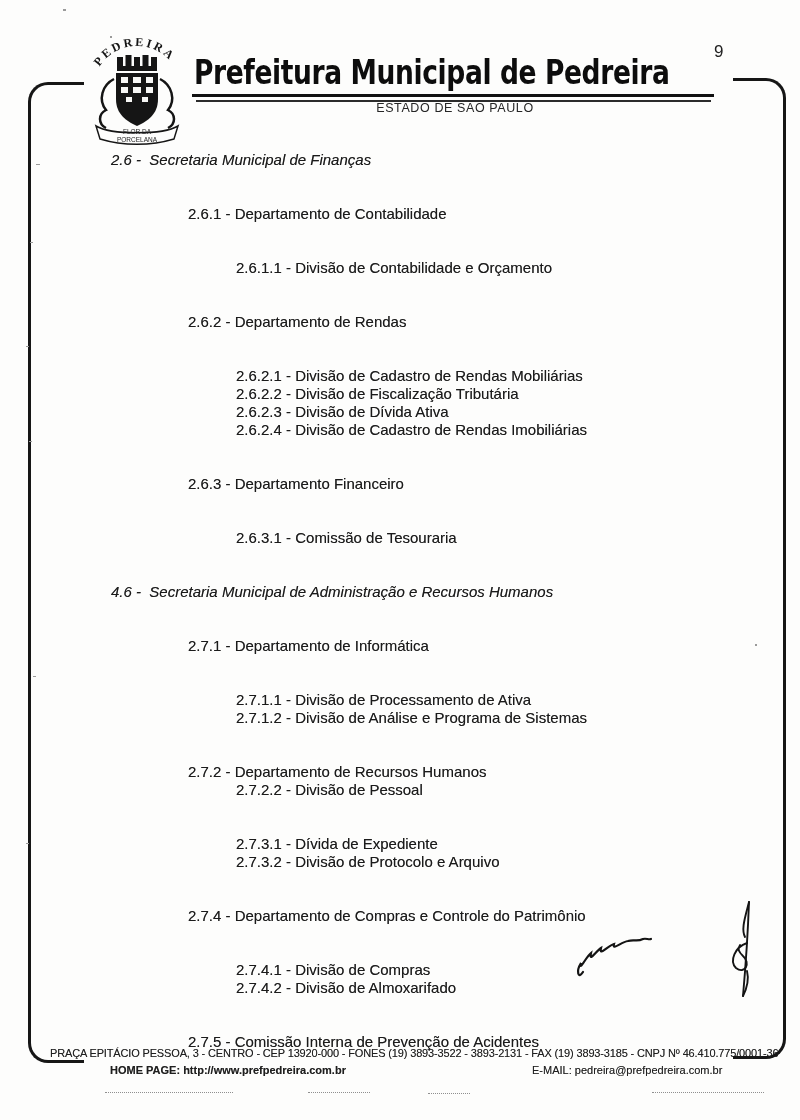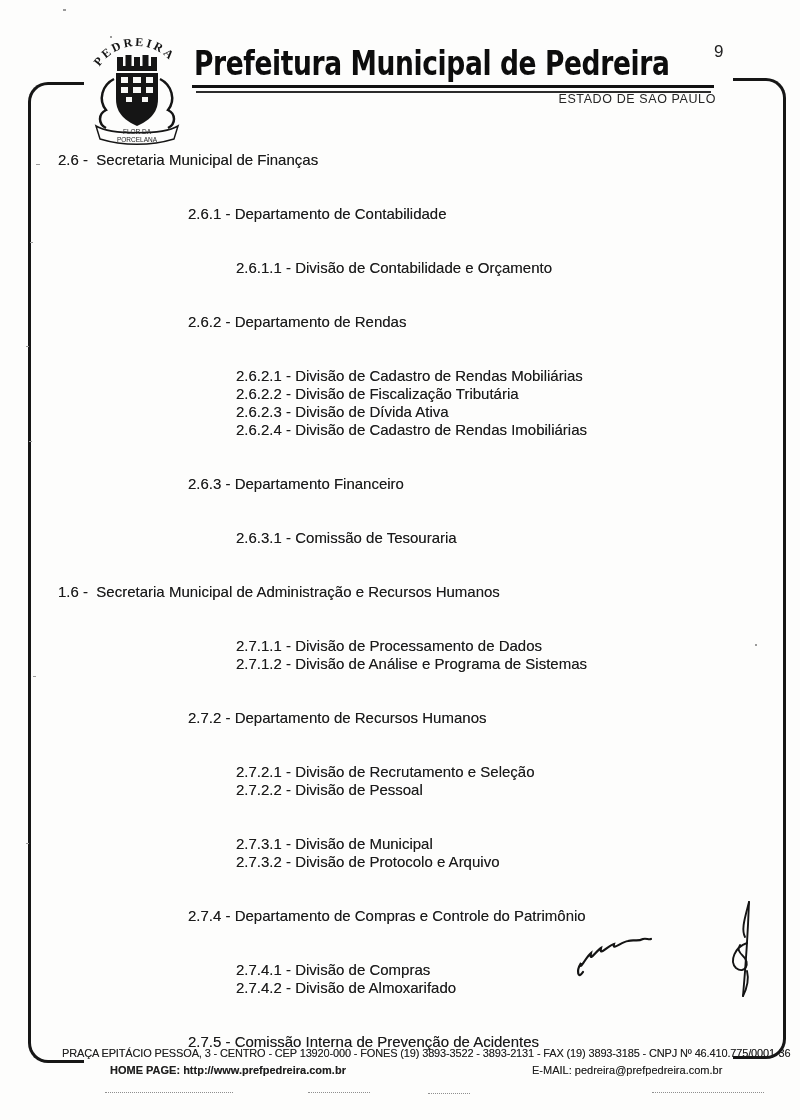--- a/index.html
+++ b/index.html
@@ -16,49 +16,49 @@
     border-radius:20px 0 0 20px; box-sizing:border-box;
   }
   .frame-right{
     position:absolute; left:733px; top:78px; width:53px; height:981px;
     border-right:3px solid #161616; border-top:3px solid #161616; border-bottom:3px solid #161616;
     border-radius:0 20px 20px 0; box-sizing:border-box;
   }
   
   .page-number{position:absolute; left:714px; top:42px; font-size:17px; color:#222;}
   .crest{position:absolute; left:82px; top:30px;}
-  .title-block{position:absolute; left:194px; top:43px; width:522px;}
+  .title-block{position:absolute; left:194px; top:52px; width:522px;}
   .doc-title{
     margin:0; font-family:"DejaVu Sans", sans-serif; font-weight:900;
     font-size:34px; color:#0d0d0d; white-space:nowrap; letter-spacing:-0.5px;
     transform:scaleX(0.78); transform-origin:left center;
   }
   .title-underline-thick{position:absolute; left:-2px; top:42px; width:522px; height:3px; background:#111;}
   .title-underline-thin{position:absolute; left:2px; top:48px; width:515px; height:2px; background:#2c2c2c;}
   .doc-subtitle{
-    position:absolute; left:0; top:49px; width:522px; text-align:right;
+    position:absolute; left:0; top:49px; width:522px; text-align:center;
     font-size:12.5px; letter-spacing:0.6px; color:#262626;
   }
   
   #outline{position:absolute; left:0; top:151px; width:800px;}
   .oitem{
     font-size:15px; line-height:18px; white-space:pre;
     text-shadow:0 0 0.5px rgba(0,0,0,0.5);
   }
   .oitem.gap{margin-top:36px;}
   .oitem:first-child{margin-top:0;}
-  .lvl1{padding-left:58px;}
+  .lvl1{padding-left:111px;font-style:italic;}
   .lvl2{padding-left:188px;}
   .lvl3{padding-left:236px;}
   
   .sig1{position:absolute; left:573px; top:926px;}
   .sig2{position:absolute; left:720px; top:898px;}
   
   .footer-line1{
-    position:absolute; left:62px; top:1047px; width:564px;
+    position:absolute; left:50px; top:1047px; width:564px;
     font-size:11px; letter-spacing:-0.15px; white-space:nowrap; color:#1f1f1f;
     text-shadow:0 0 0.4px rgba(0,0,0,0.45);
   }
   .footer-homepage{
     position:absolute; left:110px; top:1064px; font-size:11px; white-space:nowrap; color:#1f1f1f;
     text-shadow:0 0 0.4px rgba(0,0,0,0.45);
     font-weight:bold;
   }
   .footer-email{
     position:absolute; left:532px; top:1064px; font-size:11px; white-space:nowrap; color:#1f1f1f;
@@ -126,27 +126,27 @@
       <div class="oitem lvl1 gap">2.6 -  Secretaria Municipal de Finanças</div>
       <div class="oitem lvl2 gap">2.6.1 - Departamento de Contabilidade</div>
       <div class="oitem lvl3 gap">2.6.1.1 - Divisão de Contabilidade e Orçamento</div>
       <div class="oitem lvl2 gap">2.6.2 - Departamento de Rendas</div>
       <div class="oitem lvl3 gap">2.6.2.1 - Divisão de Cadastro de Rendas Mobiliárias</div>
       <div class="oitem lvl3">2.6.2.2 - Divisão de Fiscalização Tributária</div>
       <div class="oitem lvl3">2.6.2.3 - Divisão de Dívida Ativa</div>
       <div class="oitem lvl3">2.6.2.4 - Divisão de Cadastro de Rendas Imobiliárias</div>
       <div class="oitem lvl2 gap">2.6.3 - Departamento Financeiro</div>
       <div class="oitem lvl3 gap">2.6.3.1 - Comissão de Tesouraria</div>
-      <div class="oitem lvl1 gap">1.6 -  Secretaria Municipal de Administração e Recursos Humanos</div>
-      <div class="oitem lvl3 gap">2.7.1.1 - Divisão de Processamento de Dados</div>
+      <div class="oitem lvl1 gap">4.6 -  Secretaria Municipal de Administração e Recursos Humanos</div>
+      <div class="oitem lvl2 gap">2.7.1 - Departamento de Informática</div>
+      <div class="oitem lvl3 gap">2.7.1.1 - Divisão de Processamento de Ativa</div>
       <div class="oitem lvl3">2.7.1.2 - Divisão de Análise e Programa de Sistemas</div>
       <div class="oitem lvl2 gap">2.7.2 - Departamento de Recursos Humanos</div>
-      <div class="oitem lvl3 gap">2.7.2.1 - Divisão de Recrutamento e Seleção</div>
       <div class="oitem lvl3">2.7.2.2 - Divisão de Pessoal</div>
-      <div class="oitem lvl3 gap">2.7.3.1 - Divisão de Municipal</div>
+      <div class="oitem lvl3 gap">2.7.3.1 - Dívida de Expediente</div>
       <div class="oitem lvl3">2.7.3.2 - Divisão de Protocolo e Arquivo</div>
       <div class="oitem lvl2 gap">2.7.4 - Departamento de Compras e Controle do Patrimônio</div>
       <div class="oitem lvl3 gap">2.7.4.1 - Divisão de Compras</div>
       <div class="oitem lvl3">2.7.4.2 - Divisão de Almoxarifado</div>
       <div class="oitem lvl2 gap">2.7.5 - Comissão Interna de Prevenção de Acidentes</div>
     </main>
 
   <svg class="sig1" width="84" height="56" viewBox="0 0 84 56">
     <path d="M10,46 C5,54 3,45 8,37 C6,46 13,31 18,27 C16,37 23,25 28,22 C26,31 34,20 41,18 C39,25 48,16 55,15 C61,13 64,16 70,13 C73,12 76,14 78,13" fill="none" stroke="#141414" stroke-width="2.2" stroke-linecap="round"></path>
   </svg>

